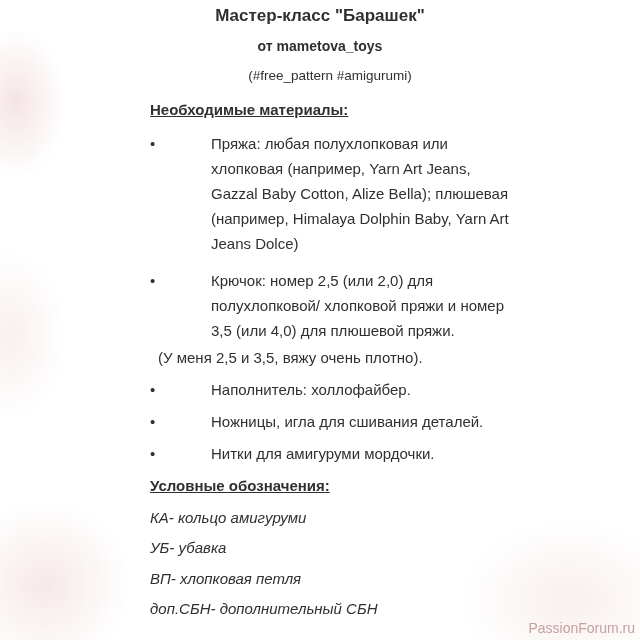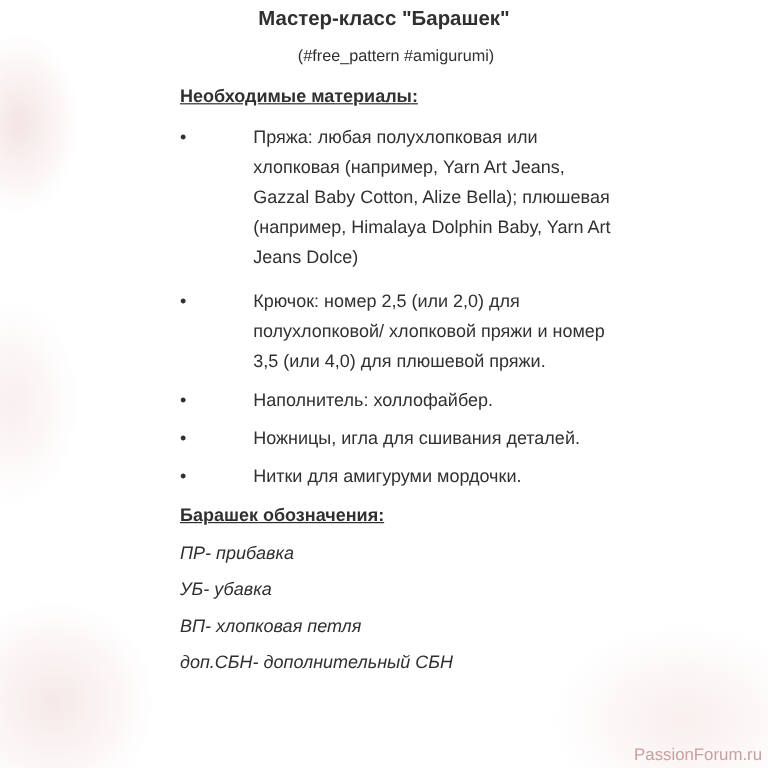--- a/index.html
+++ b/index.html
@@ -96,55 +96,57 @@
 <body>
 
 <div class="smudge s1"></div>
 <div class="smudge s2"></div>
 <div class="smudge s3"></div>
 <div class="smudge s4"></div>
 
 <div class="page">
 
   <div class="title">Мастер-класс "Барашек"</div>
+  <div class="author">от mametova_toys</div>
   <div class="hashtags">(#free_pattern #amigurumi)</div>
 
   <div class="content">
 
     <div class="section-heading">Необходимые материалы:</div>
 
     <div class="bullet-item">
       <span class="bullet">•</span>
       <span class="bullet-text">Пряжа: любая полухлопковая или хлопковая (например, Yarn Art Jeans, Gazzal Baby Cotton, Alize Bella); плюшевая (например, Himalaya Dolphin Baby, Yarn Art Jeans Dolce)</span>
     </div>
 
     <div class="bullet-item">
       <span class="bullet">•</span>
       <span class="bullet-text">Крючок: номер 2,5 (или 2,0) для полухлопковой/ хлопковой пряжи и номер 3,5 (или 4,0) для плюшевой пряжи.</span>
     </div>
 
+    <div class="note">(У меня 2,5 и 3,5, вяжу очень плотно).</div>
 
     <div class="bullet-item tight">
       <span class="bullet">•</span>
       <span class="bullet-text">Наполнитель: холлофайбер.</span>
     </div>
 
     <div class="bullet-item tight">
       <span class="bullet">•</span>
       <span class="bullet-text">Ножницы, игла для сшивания деталей.</span>
     </div>
 
     <div class="bullet-item tight">
       <span class="bullet">•</span>
       <span class="bullet-text">Нитки для амигуруми мордочки.</span>
     </div>
 
-    <div class="section-heading second">Барашек обозначения:</div>
+    <div class="section-heading second">Условные обозначения:</div>
 
-    <div class="abbrev-line">ПР- прибавка</div>
+    <div class="abbrev-line">КА- кольцо амигуруми</div>
     <div class="abbrev-line">УБ- убавка</div>
     <div class="abbrev-line">ВП- хлопковая петля</div>
     <div class="abbrev-line">доп.СБН- дополнительный СБН</div>
 
   </div>
 
   <div class="watermark">PassionForum.ru</div>
 
 </div>
 

